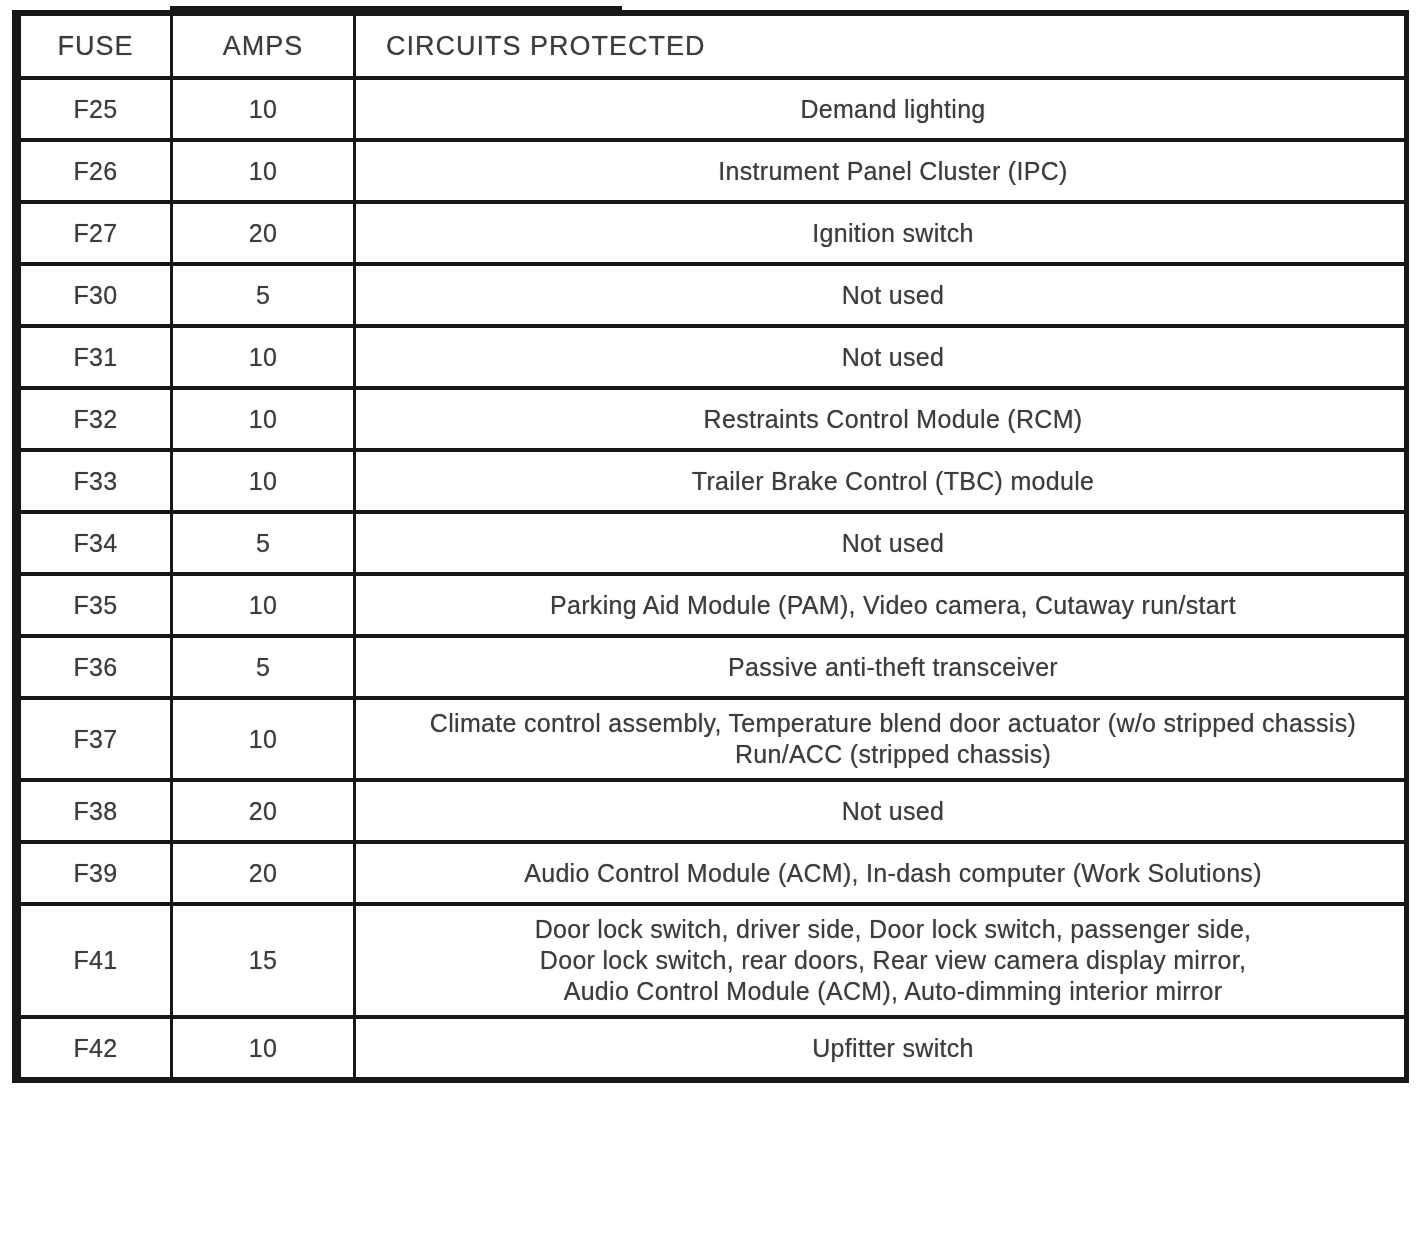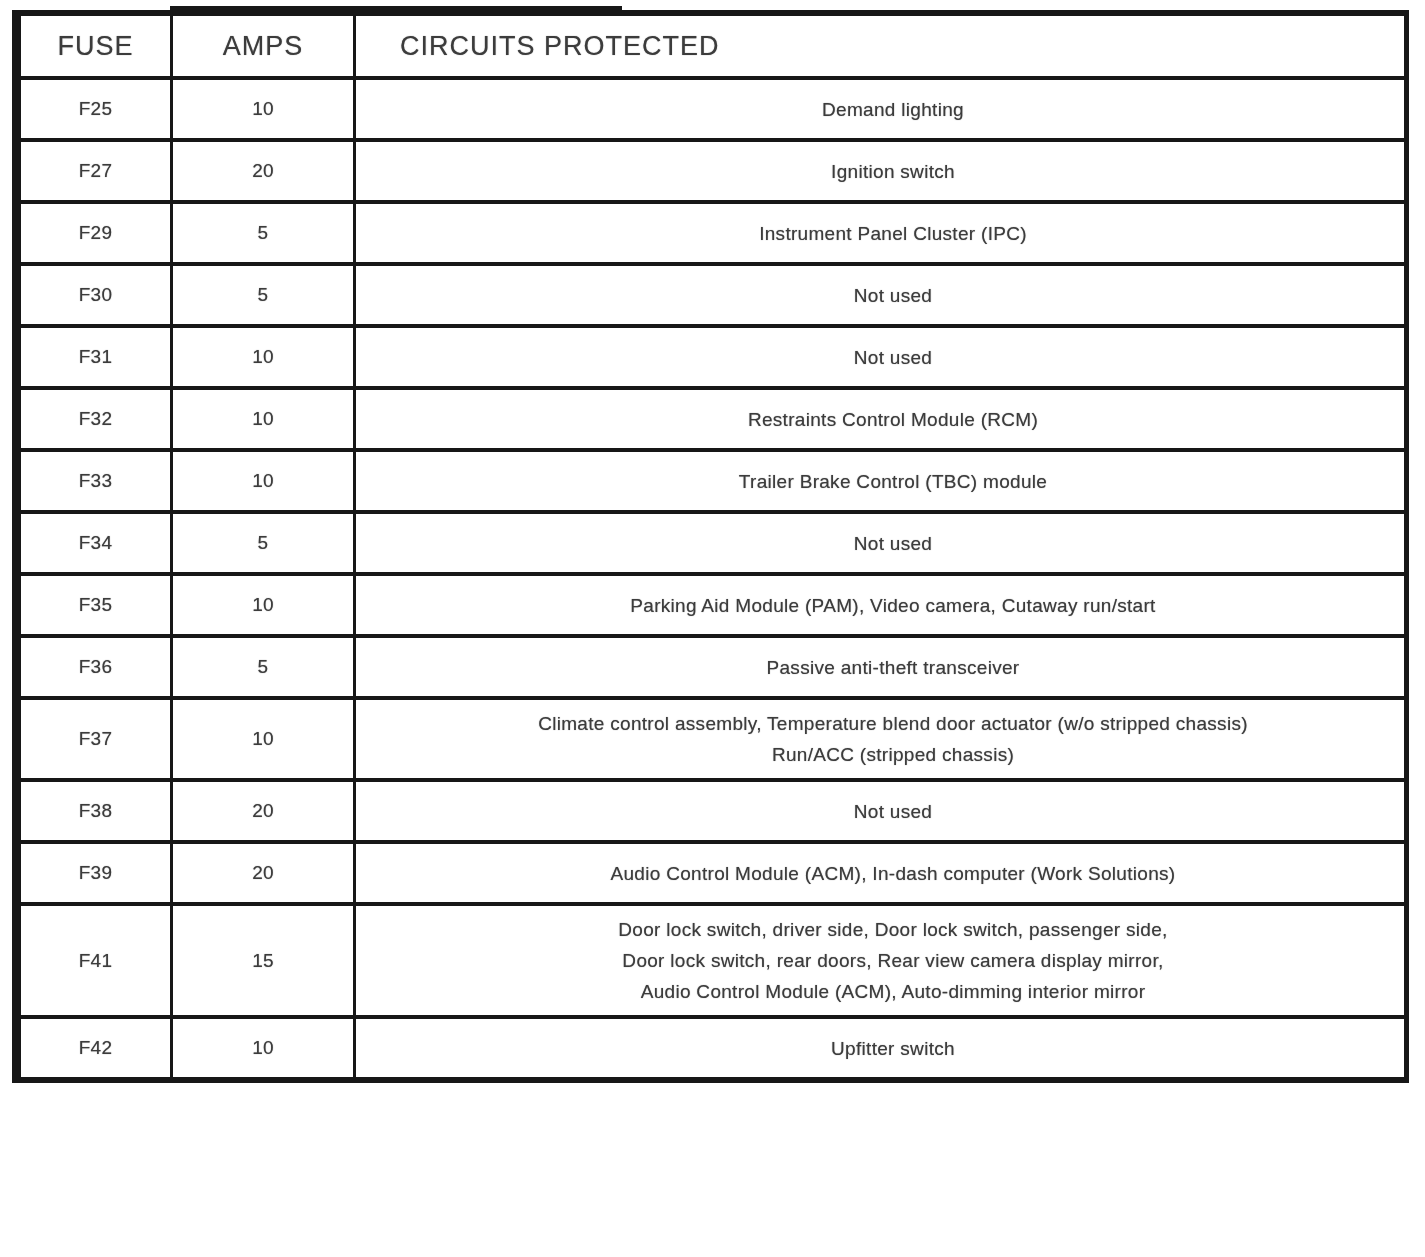--- a/index.html
+++ b/index.html
@@ -29,23 +29,23 @@
     color:var(--text);
     text-shadow:0 0 1px rgba(90,90,90,.75);
     overflow:visible;
   }
   col.col-fuse{width:152px;}
   col.col-amps{width:183px;}
   th{
     height:58px;font-size:27px;font-weight:400;letter-spacing:1px;
     vertical-align:middle;
   }
-  th.h-circ{text-align:left;padding-left:44px;}
+  th.h-circ{text-align:left;padding-left:30px;}
   td{
-    height:42px;font-size:19px;text-align:center;vertical-align:middle;
+    height:42px;font-size:25px;text-align:center;vertical-align:middle;
     letter-spacing:.3px;
   }
   td.c-circ{
     text-align:center;padding:8px 4px 8px 30px;
   }
   .line{
     line-height:31px;white-space:nowrap;
   }
   
   .artifact{
@@ -74,31 +74,31 @@
     </thead>
     <tbody>
         <tr>
           <td class="c-fuse">F25</td>
           <td class="c-amps">10</td>
           <td class="c-circ">
             <div class="line">Demand lighting</div>
           </td>
         </tr>
         <tr>
+          <td class="c-fuse">F26</td>
+          <td class="c-amps">10</td>
+          <td class="c-circ">
+            <div class="line">Instrument Panel Cluster (IPC)</div>
+          </td>
+        </tr>
+        <tr>
           <td class="c-fuse">F27</td>
           <td class="c-amps">20</td>
           <td class="c-circ">
             <div class="line">Ignition switch</div>
-          </td>
-        </tr>
-        <tr>
-          <td class="c-fuse">F29</td>
-          <td class="c-amps">5</td>
-          <td class="c-circ">
-            <div class="line">Instrument Panel Cluster (IPC)</div>
           </td>
         </tr>
         <tr>
           <td class="c-fuse">F30</td>
           <td class="c-amps">5</td>
           <td class="c-circ">
             <div class="line">Not used</div>
           </td>
         </tr>
         <tr>

